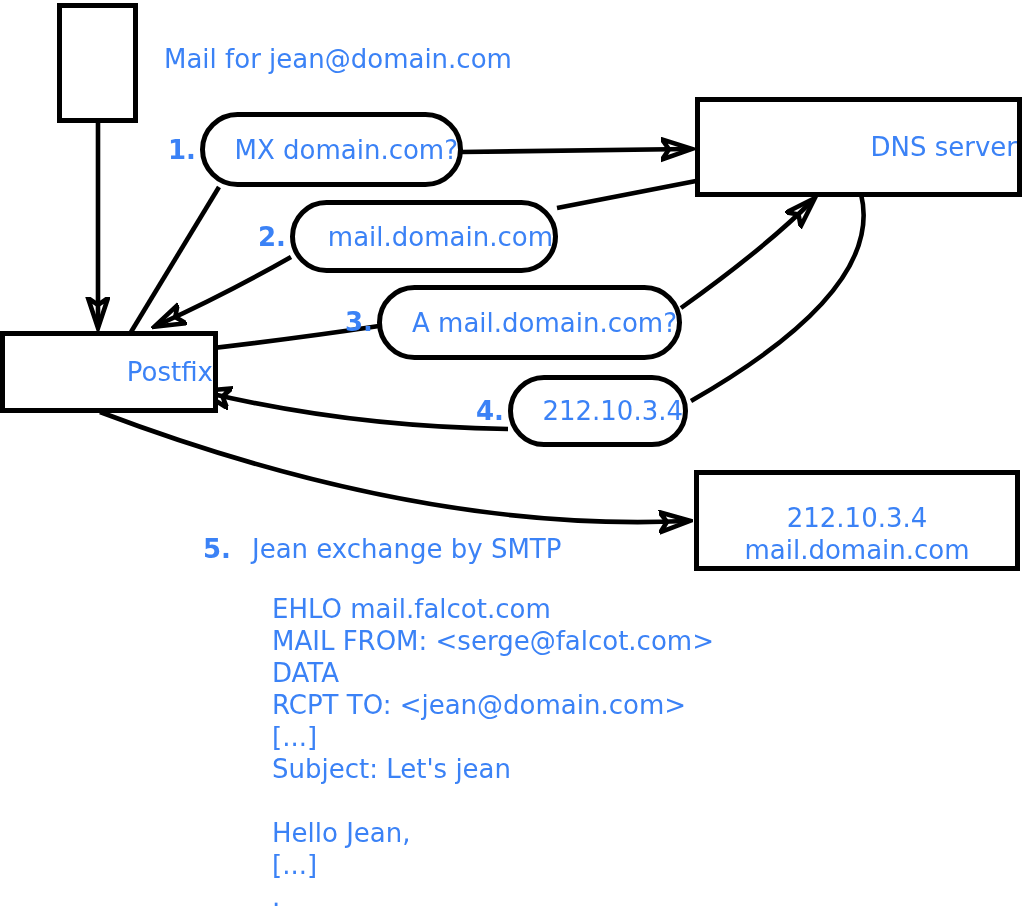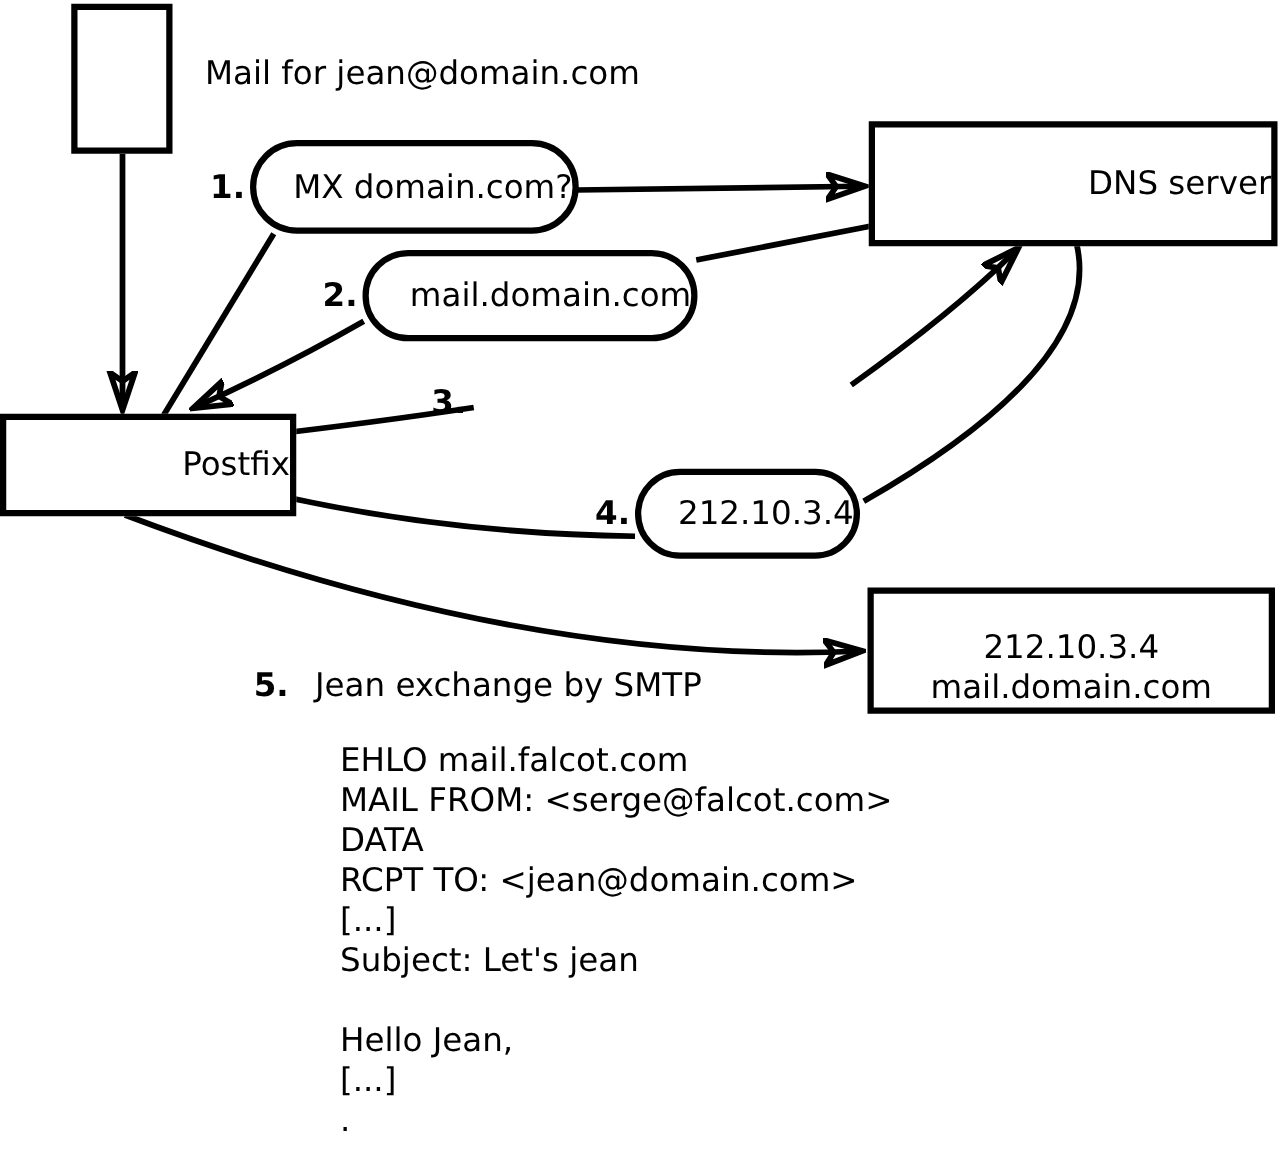--- a/index.html
+++ b/index.html
@@ -1,21 +1,21 @@
 <!DOCTYPE html>
 <html><head>
 <meta charset="utf-8">
 <style>
   html, body { margin: 0; padding: 0; background: #ffffff; }
   .stage {
     position: relative;
     width: 1024px;
     height: 919px;
     background: #ffffff;
-    color: #000000;
+    color: #3b82f6;
     font-family: "DejaVu Sans", "Liberation Sans", sans-serif;
     overflow: hidden;
   }
   .connectors { position: absolute; left: 0; top: 0; }
   .connectors path { fill: none; stroke: #000000; stroke-width: 4.6px; }
   .node {
     position: absolute;
     box-sizing: border-box;
     background: #ffffff;
     border: 5px solid #000000;
@@ -62,21 +62,21 @@
     <path d="M 681 308 Q 765 248 812 201" marker-end="url(#ah)"></path>
     <path d="M 861 194 Q 885 290 691 401"></path>
     <path d="M 508 429 Q 350 427 204 392" marker-end="url(#ah)"></path>
     <path d="M 100 412 Q 420 533 686 521" marker-end="url(#ah)"></path>
   </svg>
 
   <div class="node" style="left:57px; top:3px; width:81px; height:120px;"></div>
 
   <div class="note" style="left:164px; top:44px;">Mail for jean@domain.com</div>
 
-  <div class="node" style="left:0px; top:331px; width:237px; height:82px;">
+  <div class="node" style="left:0px; top:331px; width:218px; height:82px;">
     <span>Postfix</span>
   </div>
 
   <div class="node" style="left:695px; top:97px; width:327px; height:100px;">
     <span>DNS server</span>
   </div>
 
   <div class="node node-mailserver" style="left:694px; top:470px; width:326px; height:101px;">
     <div>212.10.3.4</div>
     <div>mail.domain.com</div>
@@ -86,20 +86,23 @@
   <div class="node pill" style="left:200px; top:112px; width:263px; height:75px;">
     <span>MX domain.com?</span>
   </div>
 
   <span class="num" style="left:236px; top:223px;">2.</span>
   <div class="node pill" style="left:290px; top:200px; width:268px; height:73px;">
     <span>mail.domain.com</span>
   </div>
 
   <span class="num" style="left:323px; top:308px;">3.</span>
+  <div class="node pill" style="left:377px; top:285px; width:305px; height:75px;">
+    <span>A mail.domain.com?</span>
+  </div>
 
   <span class="num" style="left:454px; top:397px;">4.</span>
   <div class="node pill" style="left:508px; top:375px; width:180px; height:72px;">
     <span>212.10.3.4</span>
   </div>
 
   <div class="step5" style="left:203px; top:534px;">
     <span class="step5-num">5.</span><span class="step5-label">Jean exchange by SMTP</span>
   </div>
 

